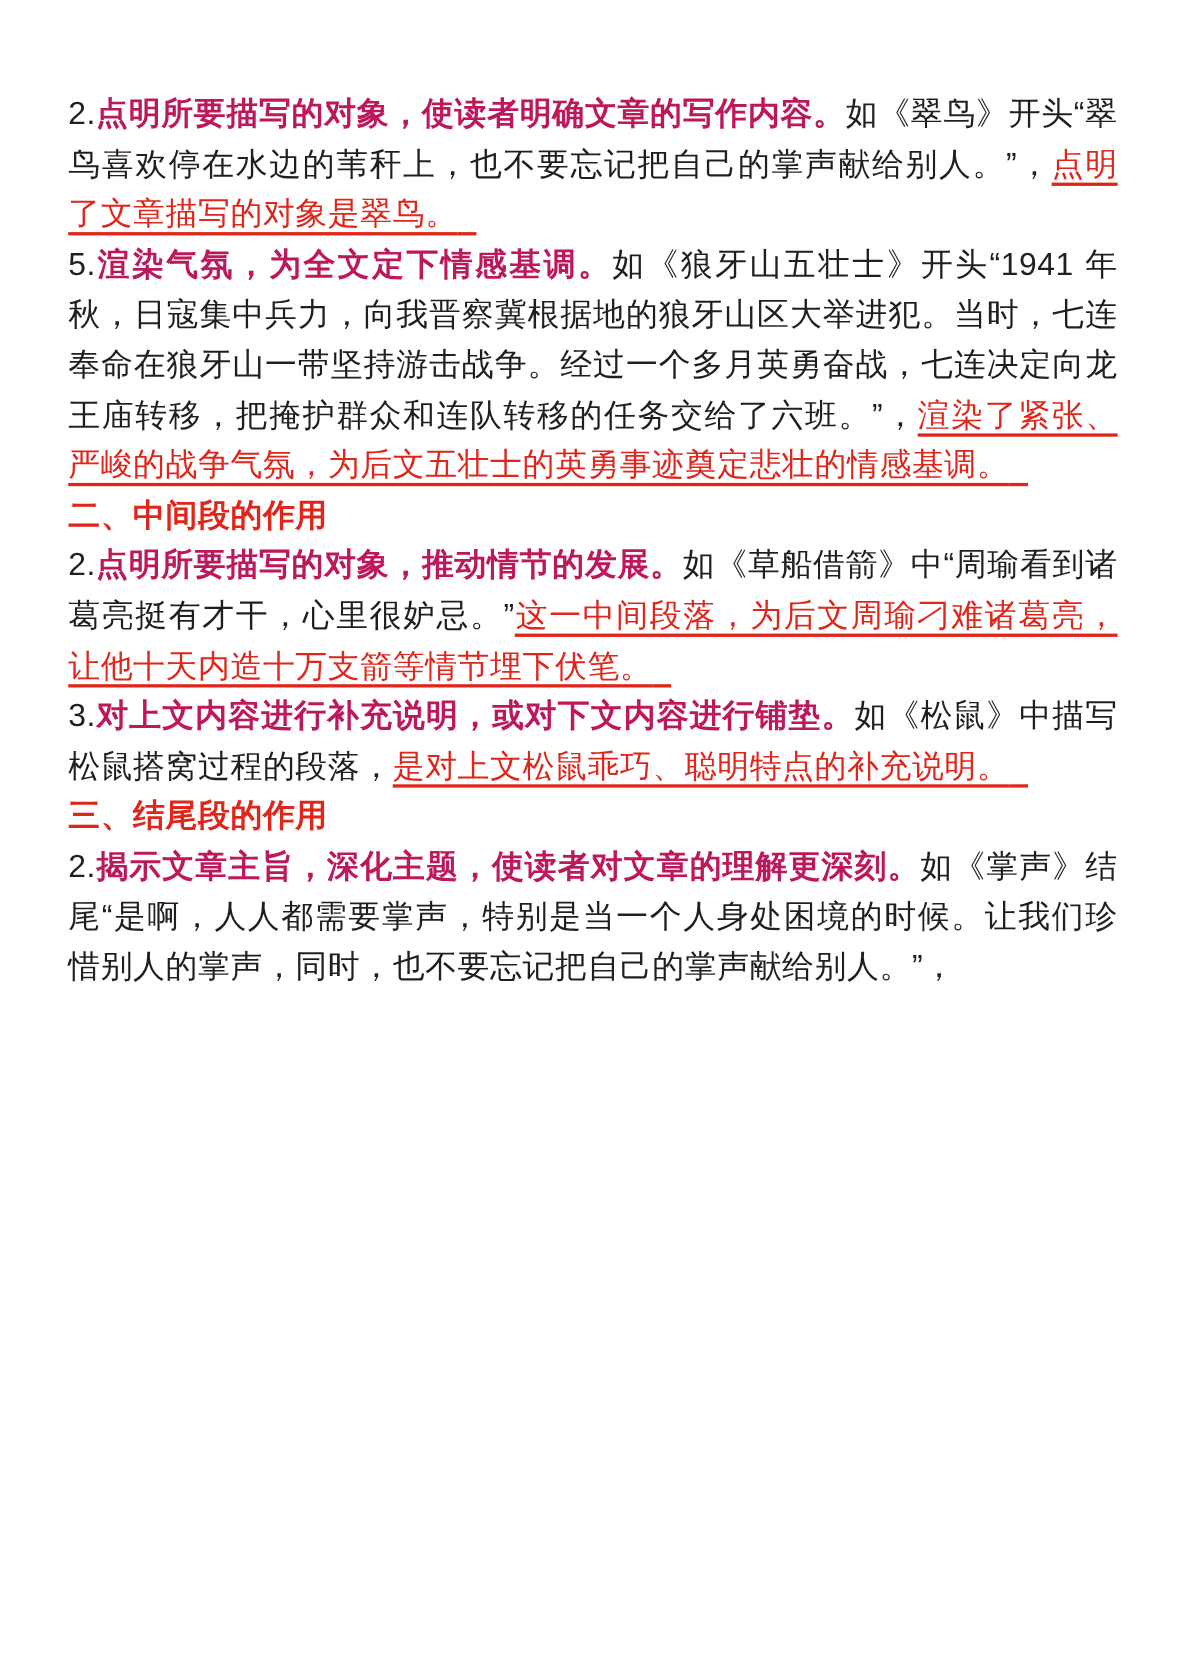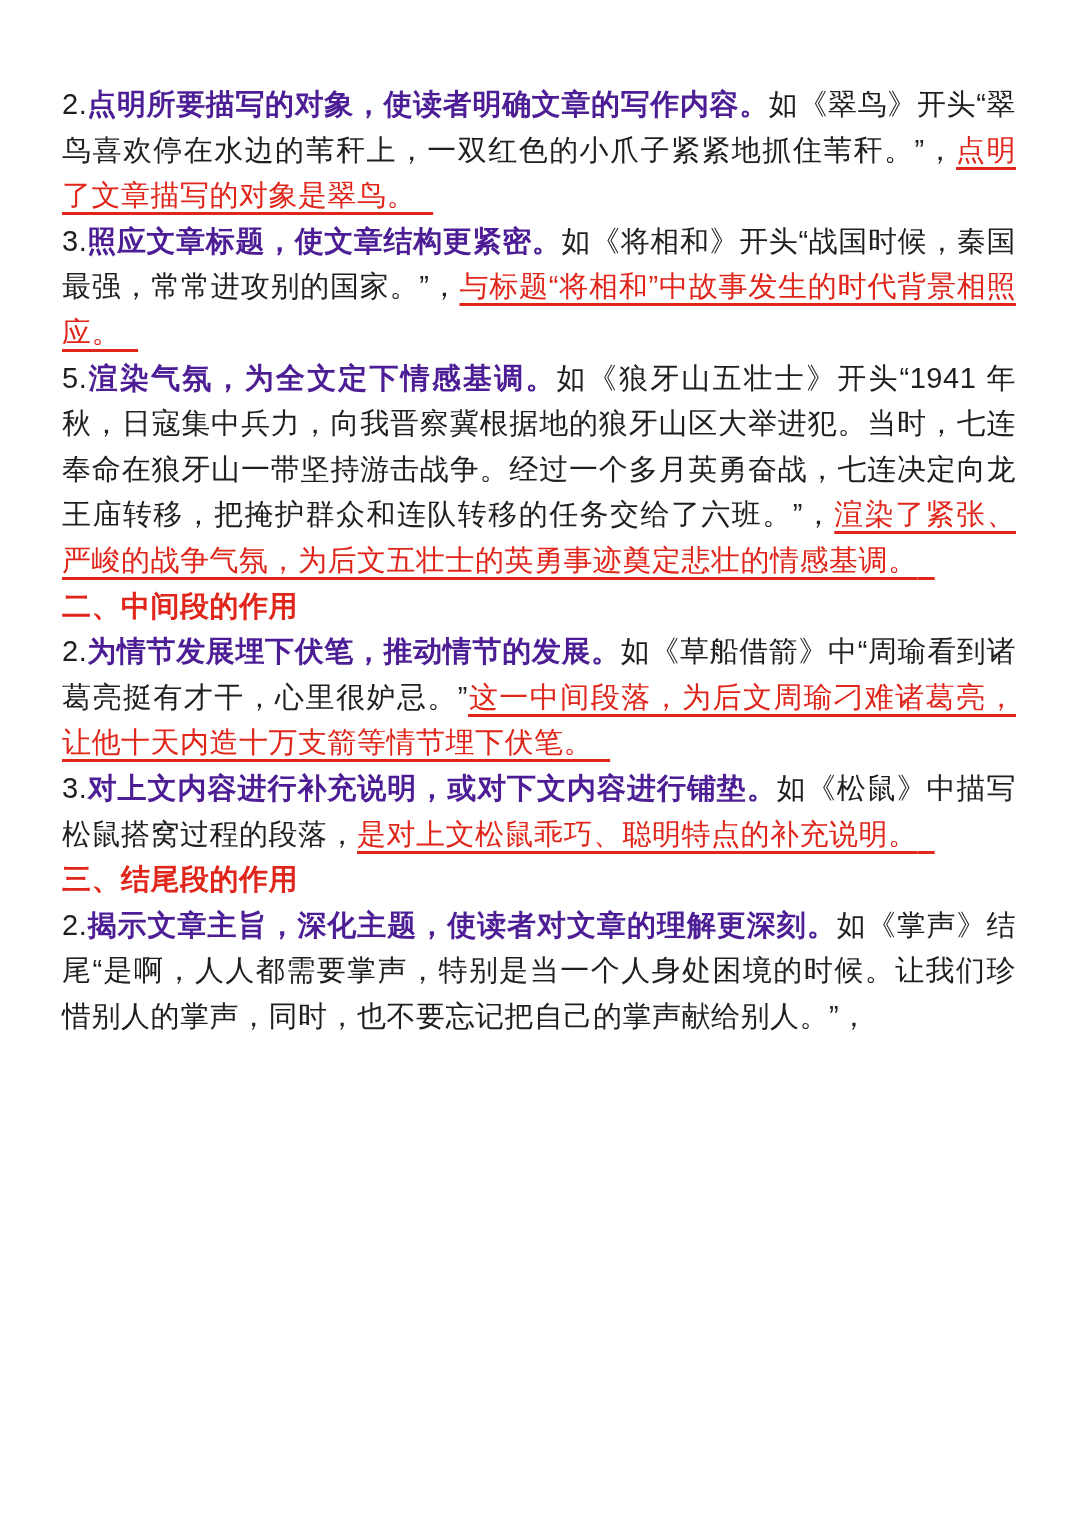--- a/index.html
+++ b/index.html
@@ -26,21 +26,21 @@
   }
   .para {
     margin: 0;
   }
   .seg-number {
     font-weight: 400;
     color: #1f1f1f;
   }
   .seg-bold {
     font-weight: 700;
-    color: #4c1d95;
+    color: #be185d;
   }
   .seg-normal {
     font-weight: 400;
     color: #1f1f1f;
   }
   .seg-red {
     font-weight: 400;
     color: var(--accent-red, #e0251a);
     text-decoration: underline;
     text-decoration-thickness: 2.5px;
@@ -53,21 +53,20 @@
   .para.heading .seg-red-bold {
     font-weight: 700;
     color: var(--accent-red, #e0251a);
     margin-top: 44px;
   }
 </style>
 </head>
 <body>
 
 <main class="doc-body">
-    <p class="para item"><span class="seg-number">2.</span><span class="seg-bold">点明所要描写的对象，使读者明确文章的写作内容。</span><span class="seg-normal">如《翠鸟》开头“翠鸟喜欢停在水边的苇秆上，一双红色的小爪子紧紧地抓住苇秆。”，</span><span class="seg-red">点明了文章描写的对象是翠鸟。</span></p>
-    <p class="para item"><span class="seg-number">3.</span><span class="seg-bold">照应文章标题，使文章结构更紧密。</span><span class="seg-normal">如《将相和》开头“战国时候，秦国最强，常常进攻别的国家。”，</span><span class="seg-red">与标题“将相和”中故事发生的时代背景相照应。</span></p>
+    <p class="para item"><span class="seg-number">2.</span><span class="seg-bold">点明所要描写的对象，使读者明确文章的写作内容。</span><span class="seg-normal">如《翠鸟》开头“翠鸟喜欢停在水边的苇秆上，也不要忘记把自己的掌声献给别人。”，</span><span class="seg-red">点明了文章描写的对象是翠鸟。</span></p>
     <p class="para item"><span class="seg-number">5.</span><span class="seg-bold">渲染气氛，为全文定下情感基调。</span><span class="seg-normal">如《狼牙山五壮士》开头“1941 年秋，日寇集中兵力，向我晋察冀根据地的狼牙山区大举进犯。当时，七连奉命在狼牙山一带坚持游击战争。经过一个多月英勇奋战，七连决定向龙王庙转移，把掩护群众和连队转移的任务交给了六班。”，</span><span class="seg-red">渲染了紧张、严峻的战争气氛，为后文五壮士的英勇事迹奠定悲壮的情感基调。</span></p>
     <p class="para heading"><span class="seg-red-bold">二、中间段的作用</span></p>
-    <p class="para item"><span class="seg-number">2.</span><span class="seg-bold">为情节发展埋下伏笔，推动情节的发展。</span><span class="seg-normal">如《草船借箭》中“周瑜看到诸葛亮挺有才干，心里很妒忌。”</span><span class="seg-red">这一中间段落，为后文周瑜刁难诸葛亮，让他十天内造十万支箭等情节埋下伏笔。</span></p>
+    <p class="para item"><span class="seg-number">2.</span><span class="seg-bold">点明所要描写的对象，推动情节的发展。</span><span class="seg-normal">如《草船借箭》中“周瑜看到诸葛亮挺有才干，心里很妒忌。”</span><span class="seg-red">这一中间段落，为后文周瑜刁难诸葛亮，让他十天内造十万支箭等情节埋下伏笔。</span></p>
     <p class="para item"><span class="seg-number">3.</span><span class="seg-bold">对上文内容进行补充说明，或对下文内容进行铺垫。</span><span class="seg-normal">如《松鼠》中描写松鼠搭窝过程的段落，</span><span class="seg-red">是对上文松鼠乖巧、聪明特点的补充说明。</span></p>
     <p class="para heading"><span class="seg-red-bold">三、结尾段的作用</span></p>
     <p class="para item"><span class="seg-number">2.</span><span class="seg-bold">揭示文章主旨，深化主题，使读者对文章的理解更深刻。</span><span class="seg-normal">如《掌声》结尾“是啊，人人都需要掌声，特别是当一个人身处困境的时候。让我们珍惜别人的掌声，同时，也不要忘记把自己的掌声献给别人。”，</span></p>
   </main>
 
 </body></html>

